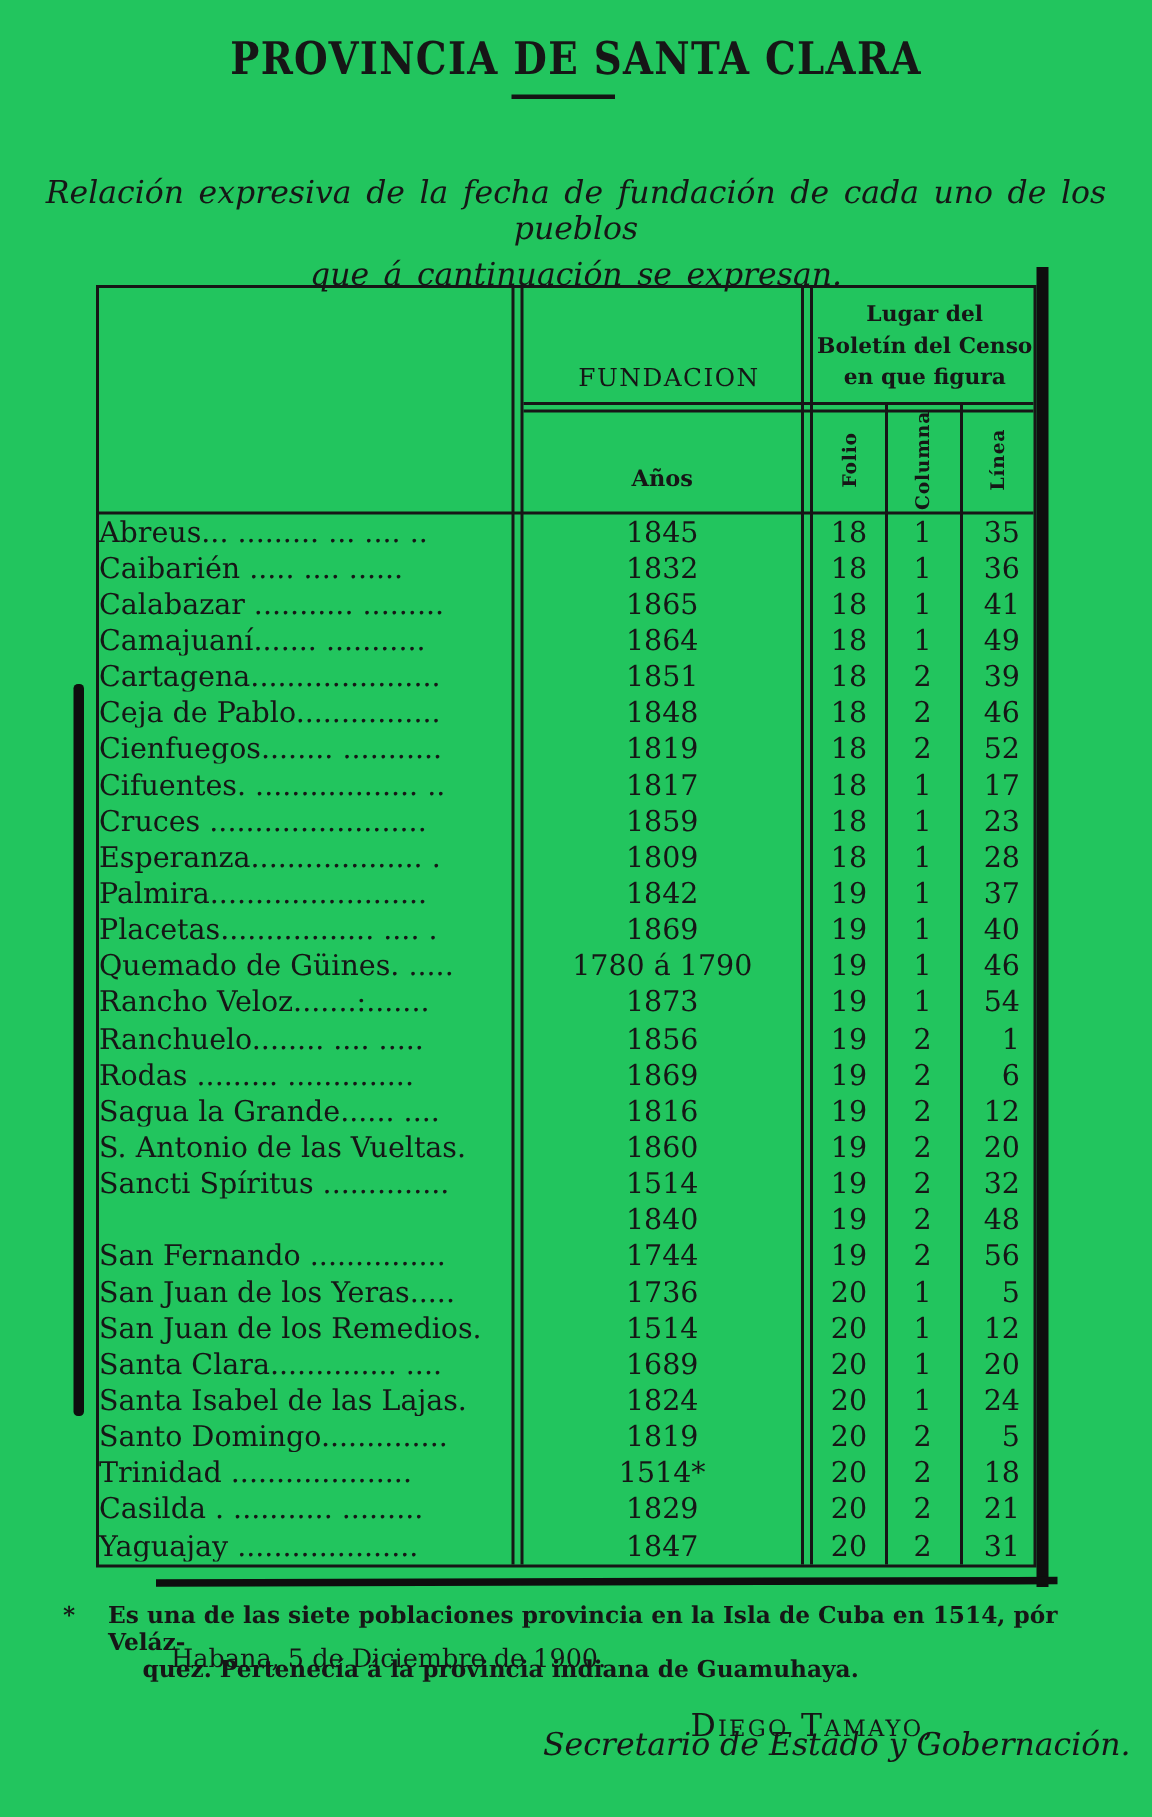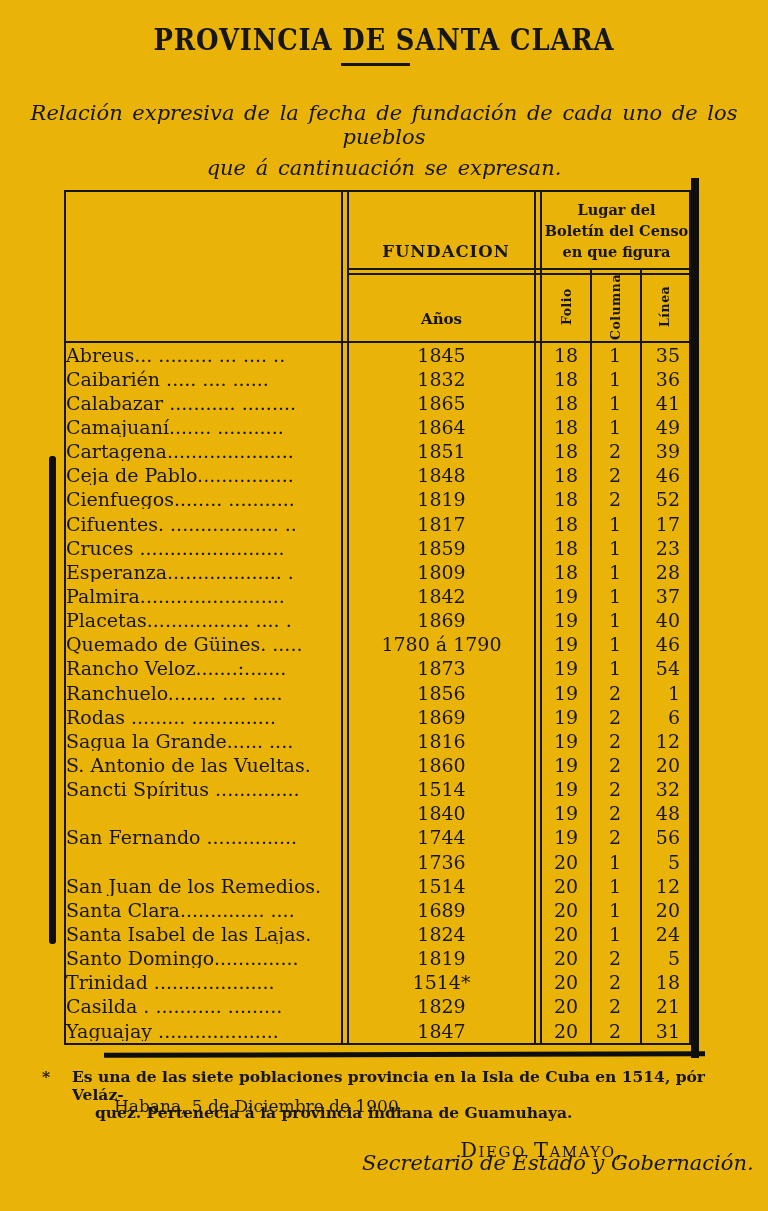--- a/index.html
+++ b/index.html
@@ -1,35 +1,35 @@
 <!DOCTYPE html>
 <html><head>
 <meta charset="utf-8">
 <style>
   html,body{margin:0;padding:0;}
   .page{
     position:relative;
     width:768px;height:1211px;
-    background:#eab308;
+    background:#22c55e;
     color:#161616;
     font-family:"DejaVu Serif","Liberation Serif",serif;
     overflow:hidden;
   }
   
   .title{
     position:absolute;top:22px;left:0;right:0;margin:0;
     text-align:center;
     font-weight:bold;font-size:30px;letter-spacing:1px;
     transform:scaleX(.86);
   }
   .title-rule{
     position:absolute;top:63px;left:341px;width:69px;height:3px;background:#141414;
   }
   .subtitle{
-    position:absolute;left:0;right:0;margin:0;
+    position:absolute;left:0;right:0;margin:15px;
     text-align:center;font-style:italic;font-size:21px;word-spacing:3px;
   }
   .subtitle.s1{top:101px;}
   .subtitle.s2{top:156px;}
 
   
   .ftable{
     position:absolute;left:64px;top:190px;
     width:623px;height:851px;
     border:2px solid #161616;
@@ -46,21 +46,21 @@
   .hd1{position:absolute;left:283px;right:0;top:76px;height:7px;border-top:2px solid #161616;border-bottom:2px solid #161616;box-sizing:border-box;}
   .hr-header{position:absolute;left:0;right:0;top:149px;height:2px;background:#161616;}
 
   
   .hdr-name{
     position:absolute;left:0;top:114px;width:275px;
     text-align:center;font-weight:bold;font-size:16.5px;letter-spacing:1.5px;white-space:nowrap;
   }
   .hdr-fund{
     position:absolute;left:283px;top:50px;width:194px;
-    text-align:center;font-weight:bold;font-size:16.5px;letter-spacing:1px;
+    text-align:center;font-weight:normal;font-size:16.5px;letter-spacing:1px;
   }
   .hdr-lugar{
     position:absolute;left:478px;top:7px;width:145px;
     text-align:center;font-weight:bold;font-size:14.5px;line-height:21px;
   }
   .hdr-anos{
     position:absolute;left:283px;top:118px;width:185px;
     text-align:center;font-weight:bold;font-size:15px;
   }
   .vlabel{
@@ -287,20 +287,21 @@
           <div class="cell cell-linea">48</div>
         </div>
         <div class="trow">
           <div class="cell cell-name">San Fernando ...............</div>
           <div class="cell cell-year">1744</div>
           <div class="cell cell-folio">19</div>
           <div class="cell cell-columna">2</div>
           <div class="cell cell-linea">56</div>
         </div>
         <div class="trow">
+          <div class="cell cell-name">San Juan de los Yeras.....</div>
           <div class="cell cell-year">1736</div>
           <div class="cell cell-folio">20</div>
           <div class="cell cell-columna">1</div>
           <div class="cell cell-linea">5</div>
         </div>
         <div class="trow">
           <div class="cell cell-name">San Juan de los Remedios.</div>
           <div class="cell cell-year">1514</div>
           <div class="cell cell-folio">20</div>
           <div class="cell cell-columna">1</div>

